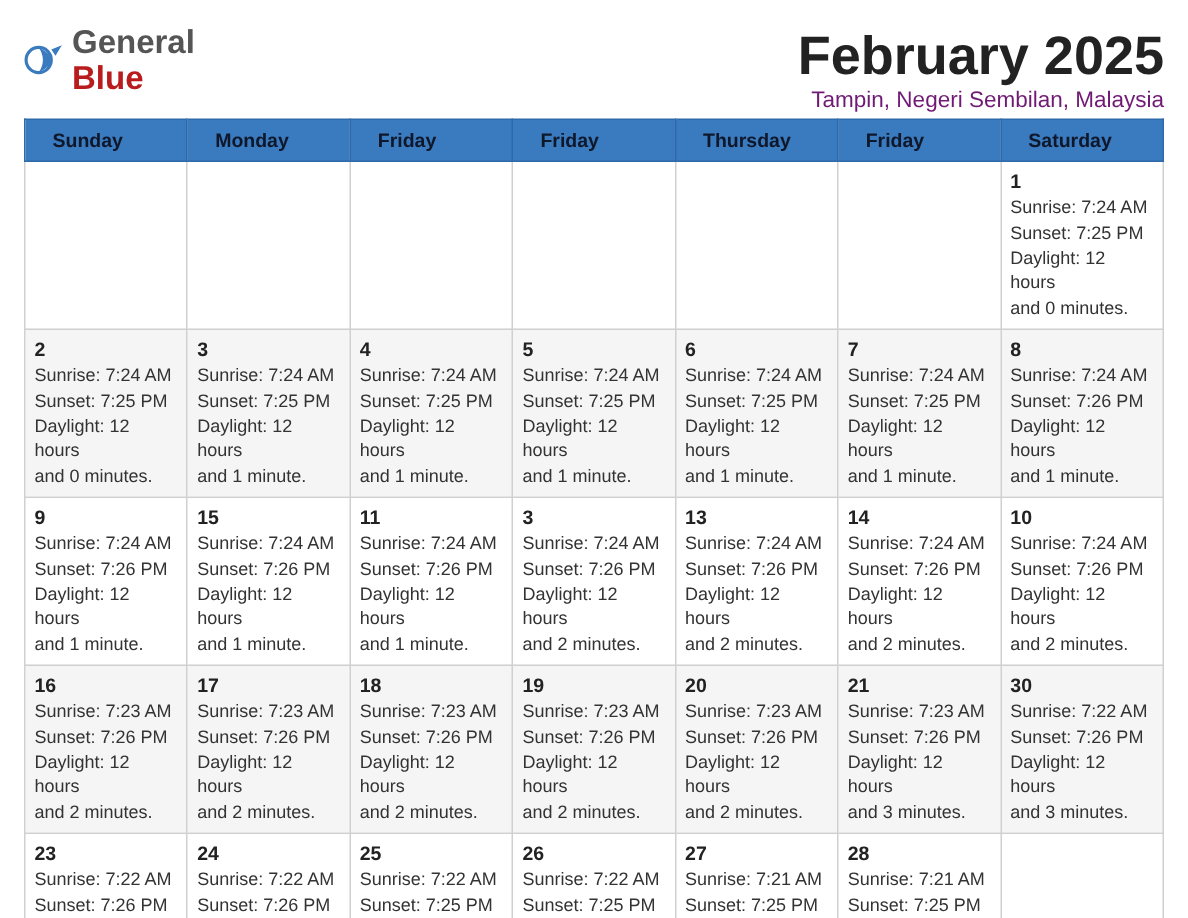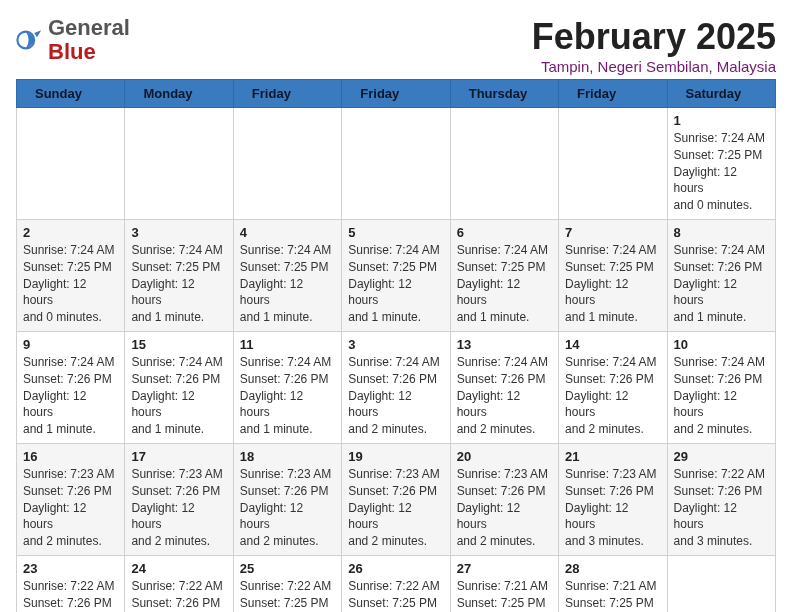--- a/index.html
+++ b/index.html
@@ -214,21 +214,21 @@
         </td>
         <td>
           <span class="day-num">20</span>
           <div class="day-info">Sunrise: 7:23 AM<br>Sunset: 7:26 PM<br>Daylight: 12 hours<br>and 2 minutes.</div>
         </td>
         <td>
           <span class="day-num">21</span>
           <div class="day-info">Sunrise: 7:23 AM<br>Sunset: 7:26 PM<br>Daylight: 12 hours<br>and 3 minutes.</div>
         </td>
         <td>
-          <span class="day-num">29</span>
+          <span class="day-num">30</span>
           <div class="day-info">Sunrise: 7:22 AM<br>Sunset: 7:26 PM<br>Daylight: 12 hours<br>and 3 minutes.</div>
         </td>
       </tr>
       <tr>
         <td>
           <span class="day-num">23</span>
           <div class="day-info">Sunrise: 7:22 AM<br>Sunset: 7:26 PM<br>Daylight: 12 hours<br>and 3 minutes.</div>
         </td>
         <td>
           <span class="day-num">24</span>

